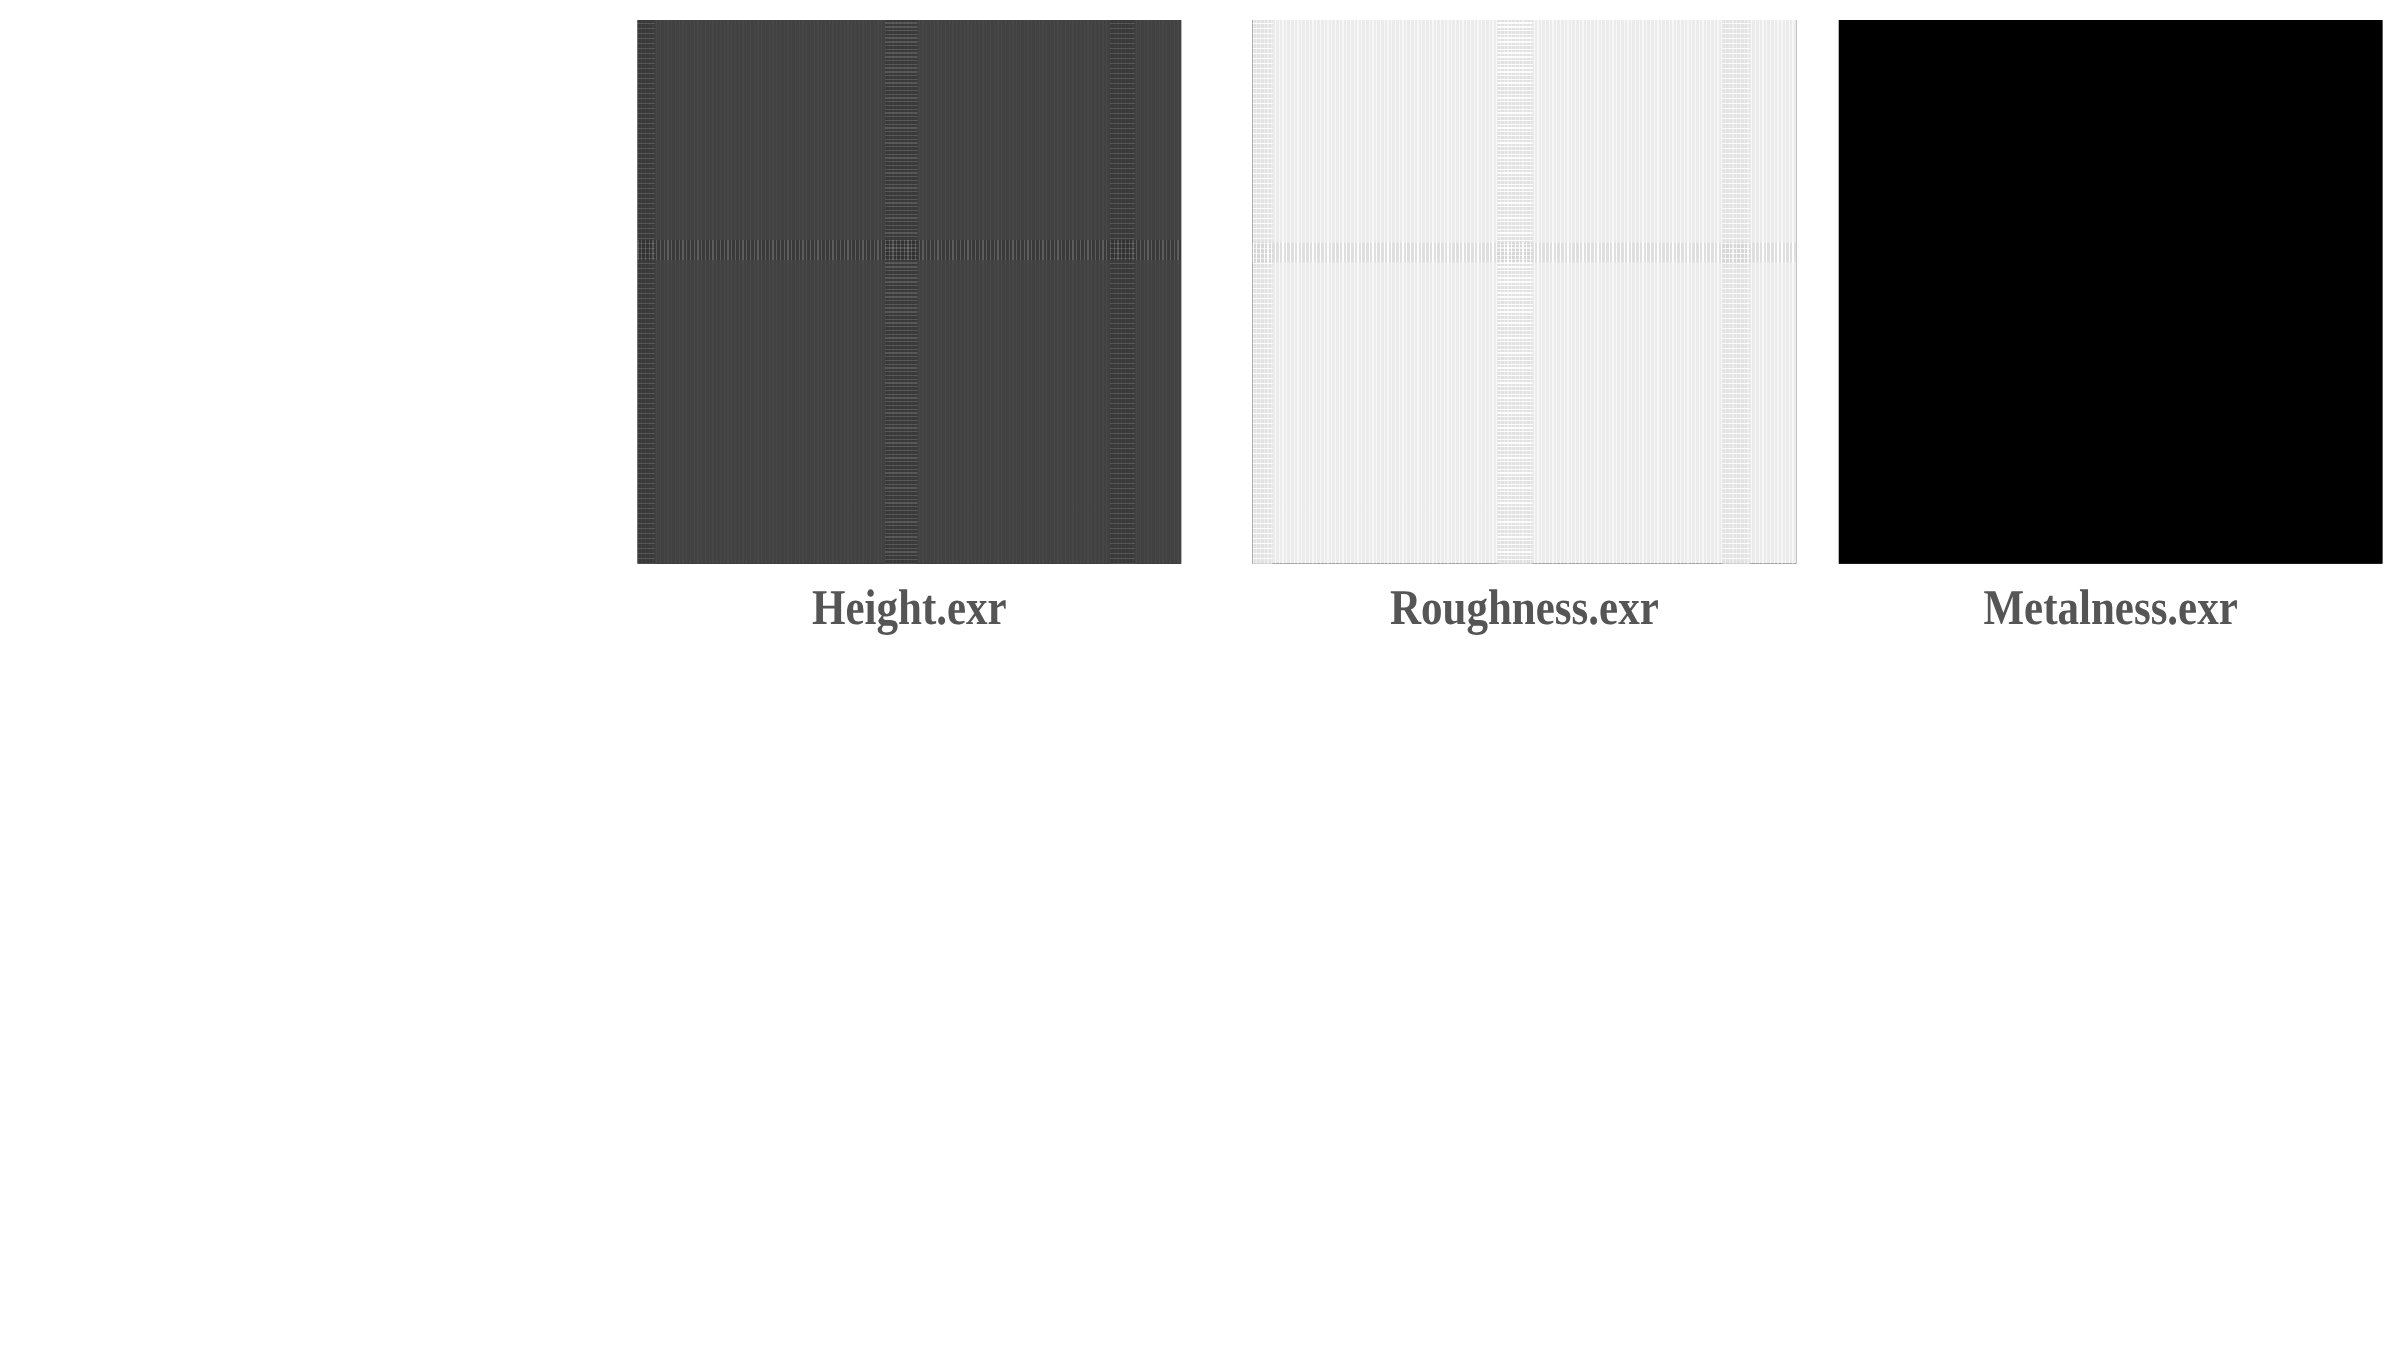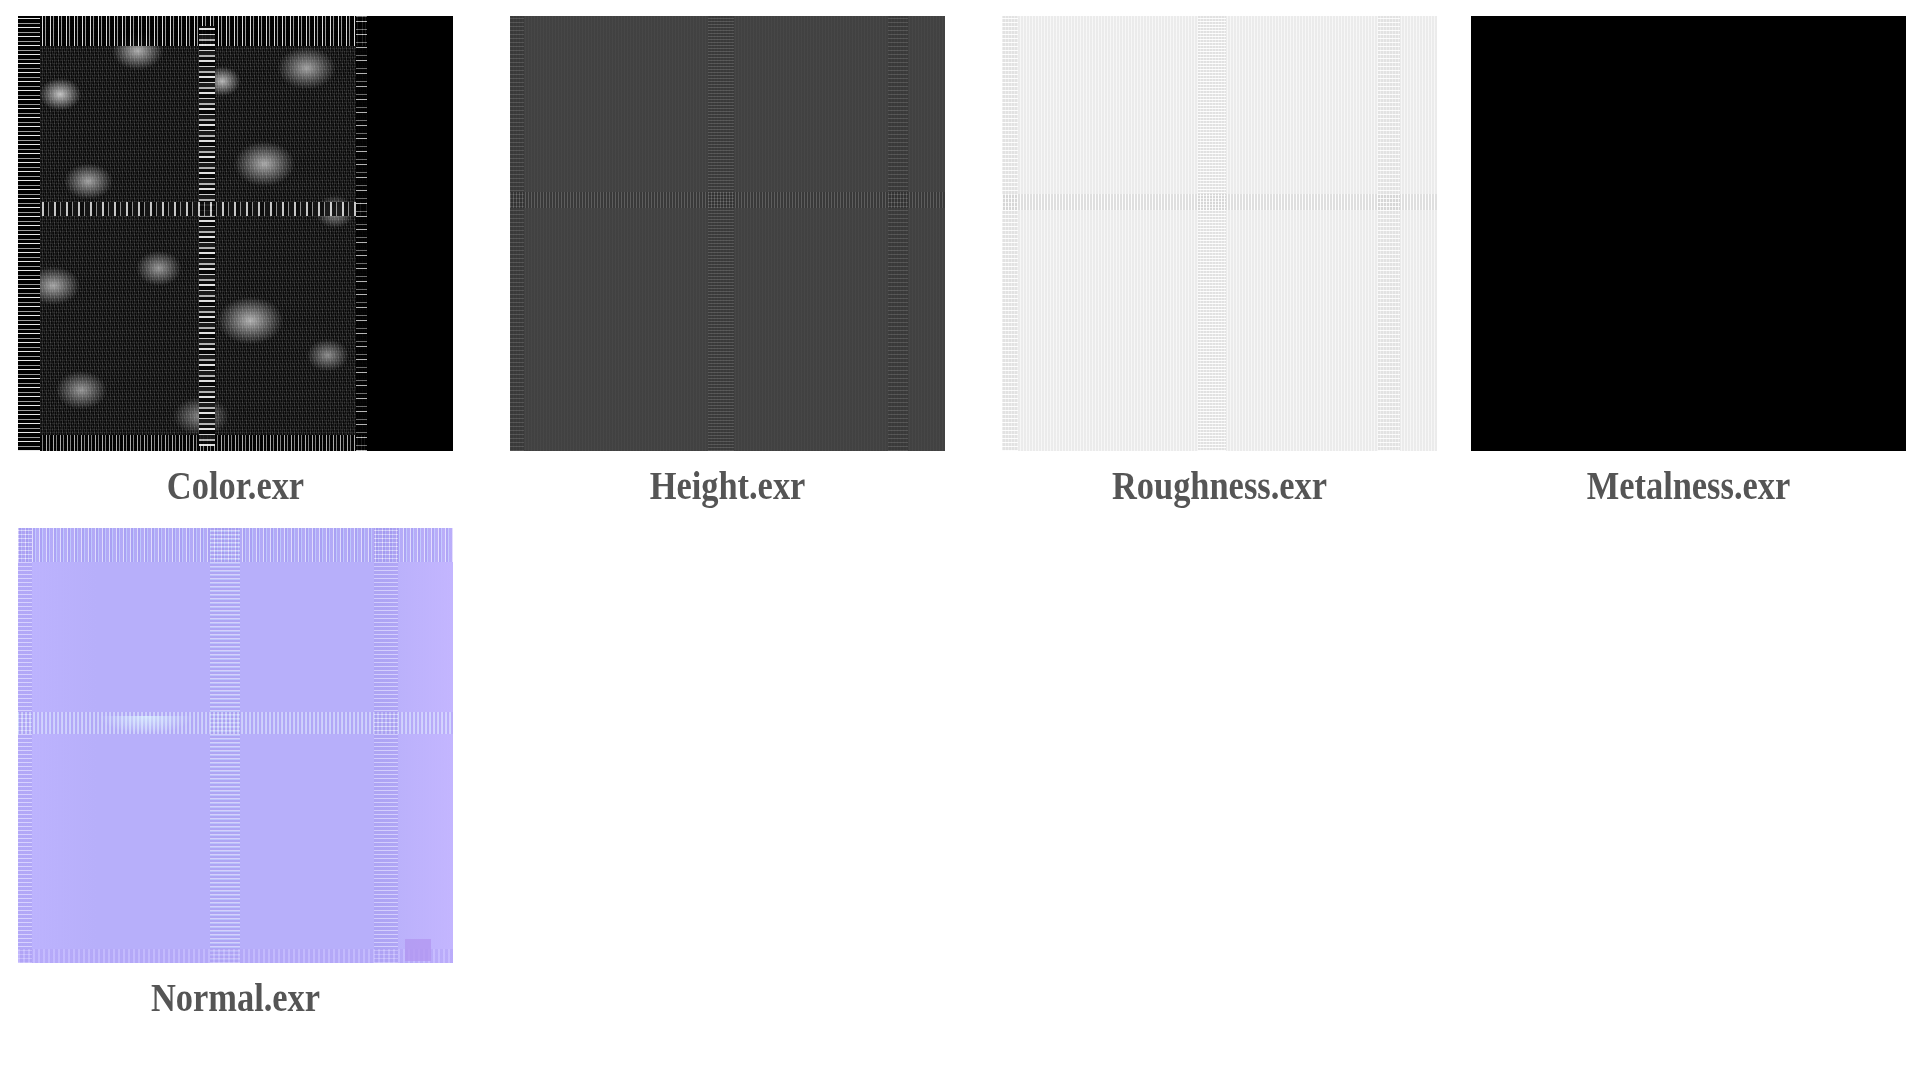--- a/index.html
+++ b/index.html
@@ -344,34 +344,20 @@
     right: 22px; bottom: 2px;
     width: 26px; height: 22px;
     background: rgba(178,150,240,.75);
   }
 </style>
 </head>
 <body>
 
 <div id="grid">
 
-  <div class="tile" style="left:18px; top:16px;">
-    <div class="thumb map-color">
-      <div class="base"></div>
-      <div class="color-noise"></div>
-      <div class="color-top-fringe"></div>
-      <div class="color-bottom-fringe"></div>
-      <div class="color-seam"></div>
-      <div class="color-seam-h"></div>
-      <div class="color-edge-l"></div>
-      <div class="color-band-feather"></div>
-      <div class="color-band-r"></div>
-    </div>
-    <div class="caption">Color.exr</div>
-  </div>
 
   <div class="tile" style="left:1002px; top:16px;">
     <div class="thumb map-roughness">
       <div class="base"></div>
       <div class="streaks-v"></div>
       <div class="r-edge-l"></div>
       <div class="r-seam-v"></div>
       <div class="r-seam-h"></div>
       <div class="r-seam-r"></div>
     </div>
@@ -390,29 +376,14 @@
     <div class="caption">Height.exr</div>
   </div>
 
   <div class="tile" style="left:1471px; top:16px;">
     <div class="thumb map-metalness">
       <div class="base"></div>
     </div>
     <div class="caption">Metalness.exr</div>
   </div>
 
-  <div class="tile" style="left:18px; top:528px;">
-    <div class="thumb map-normal">
-      <div class="base"></div>
-      <div class="n-field"></div>
-      <div class="n-top-fringe"></div>
-      <div class="n-edge-l"></div>
-      <div class="n-seam-v"></div>
-      <div class="n-seam-h"></div>
-      <div class="n-dent"></div>
-      <div class="n-seam-r"></div>
-      <div class="n-bottom-fringe"></div>
-      <div class="n-corner-br"></div>
-    </div>
-    <div class="caption">Normal.exr</div>
-  </div>
 
 </div>
 
 </body></html>

